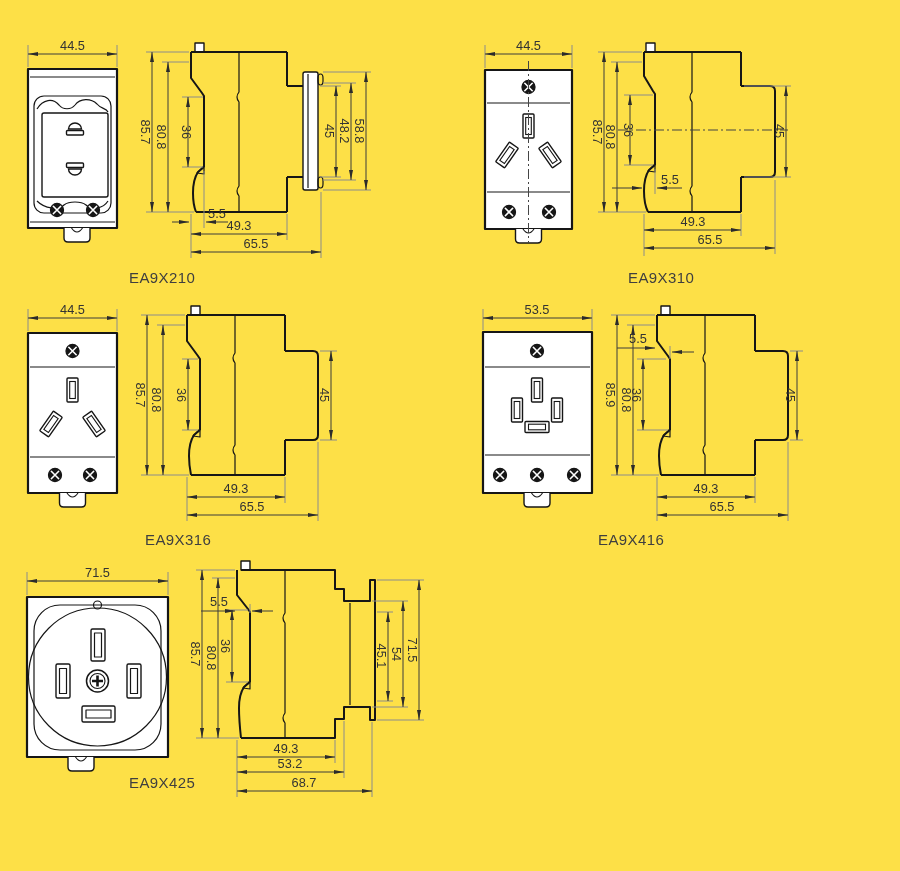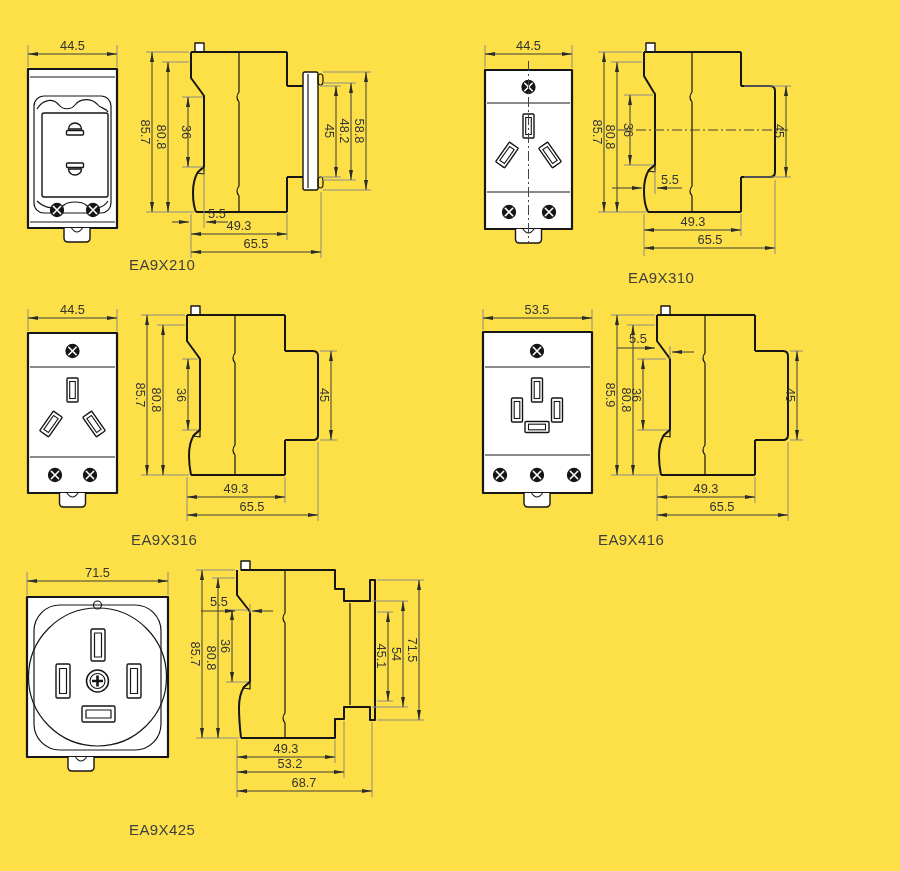--- a/index.html
+++ b/index.html
@@ -128,21 +128,21 @@
       <path class="ext" d="M323,83 H356 M323,180 H356"></path>
       <line class="dln" x1="351" y1="83" x2="351" y2="180" marker-start="url(#arr)" marker-end="url(#arr)"></line>
       <text class="t" x="340" y="131" transform="rotate(90 340 131)">48.2</text>
     </g>
     <g>
       <path class="ext" d="M323,72 H371 M323,190 H371"></path>
       <line class="dln" x1="366" y1="72" x2="366" y2="190" marker-start="url(#arr)" marker-end="url(#arr)"></line>
       <text class="t" x="355" y="131" transform="rotate(90 355 131)">58.8</text>
     </g>
   </svg>
-  <div class="model" style="left:129px;top:256px">EA9X210</div>
+  <div class="model" style="left:129px;top:269px">EA9X210</div>
 
   <svg style="left:470px;top:28px" width="420" height="240" viewBox="470 28 420 240">
     <g>
       <rect class="s2f" x="485" y="70" width="87" height="159"></rect>
       <line class="s1" x1="487" y1="103" x2="570" y2="103"></line>
       <line class="s1" x1="487" y1="192" x2="570" y2="192"></line>
       <use href="#screw" transform="translate(528.5,87)"></use>
       <use href="#slotv" transform="translate(528.5,126)"></use>
       <use href="#slotv" transform="translate(507,155) rotate(35)"></use>
       <use href="#slotv" transform="translate(550,155) rotate(-35)"></use>
@@ -256,21 +256,21 @@
       <path class="ext" d="M318,442 V521"></path>
       <line class="dln" x1="187" y1="515" x2="318" y2="515" marker-start="url(#arr)" marker-end="url(#arr)"></line>
       <text class="t" x="252" y="511">65.5</text>
     </g>
     <g>
       <path class="ext" d="M320,351 H337 M320,440 H337"></path>
       <line class="dln" x1="331" y1="351" x2="331" y2="440" marker-start="url(#arr)" marker-end="url(#arr)"></line>
       <text class="t" x="320" y="395" transform="rotate(90 320 395)">45</text>
     </g>
   </svg>
-  <div class="model" style="left:131px;top:531px">EA9X316</div>
+  <div class="model" style="left:145px;top:531px">EA9X316</div>
 
   <svg style="left:460px;top:300px" width="430" height="255" viewBox="460 300 430 255">
     <g>
       <rect class="s2f" x="483" y="332" width="109" height="161"></rect>
       <line class="s1" x1="485" y1="367" x2="590" y2="367"></line>
       <line class="s1" x1="485" y1="455" x2="590" y2="455"></line>
       <use href="#screw" transform="translate(537,351)"></use>
       <use href="#slotv" transform="translate(537,390)"></use>
       <use href="#slotv" transform="translate(517,410)"></use>
       <use href="#slotv" transform="translate(557,410)"></use>
@@ -417,15 +417,15 @@
       <path class="ext" d="M372,601 H408 M372,707 H408"></path>
       <line class="dln" x1="403" y1="601" x2="403" y2="707" marker-start="url(#arr)" marker-end="url(#arr)"></line>
       <text class="t" x="392" y="654" transform="rotate(90 392 654)">54</text>
     </g>
     <g>
       <path class="ext" d="M377,580 H424 M377,720 H424"></path>
       <line class="dln" x1="419" y1="580" x2="419" y2="720" marker-start="url(#arr)" marker-end="url(#arr)"></line>
       <text class="t" x="408" y="650" transform="rotate(90 408 650)">71.5</text>
     </g>
   </svg>
-  <div class="model" style="left:129px;top:821px">EA9X425</div>
+  <div class="model" style="left:129px;top:774px">EA9X425</div>
 
 </div>
 
 </body></html>

